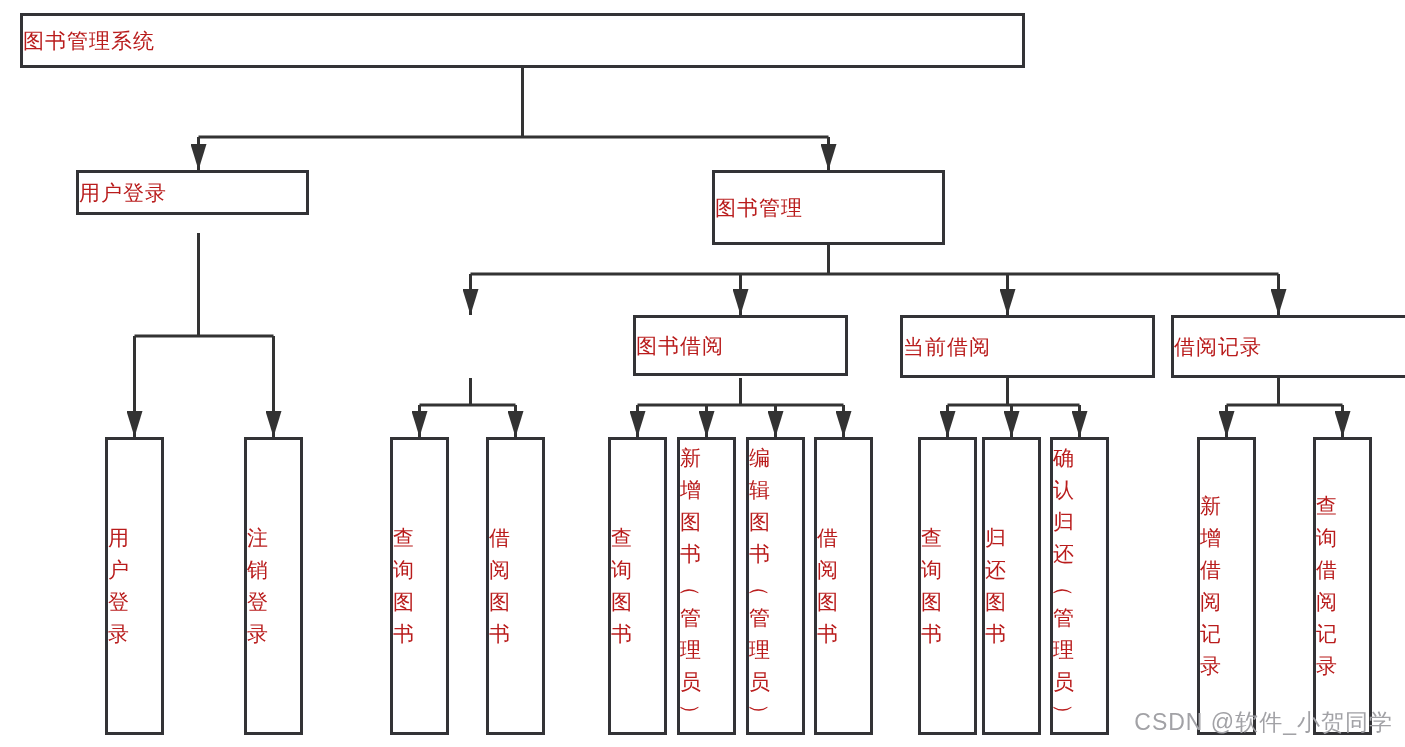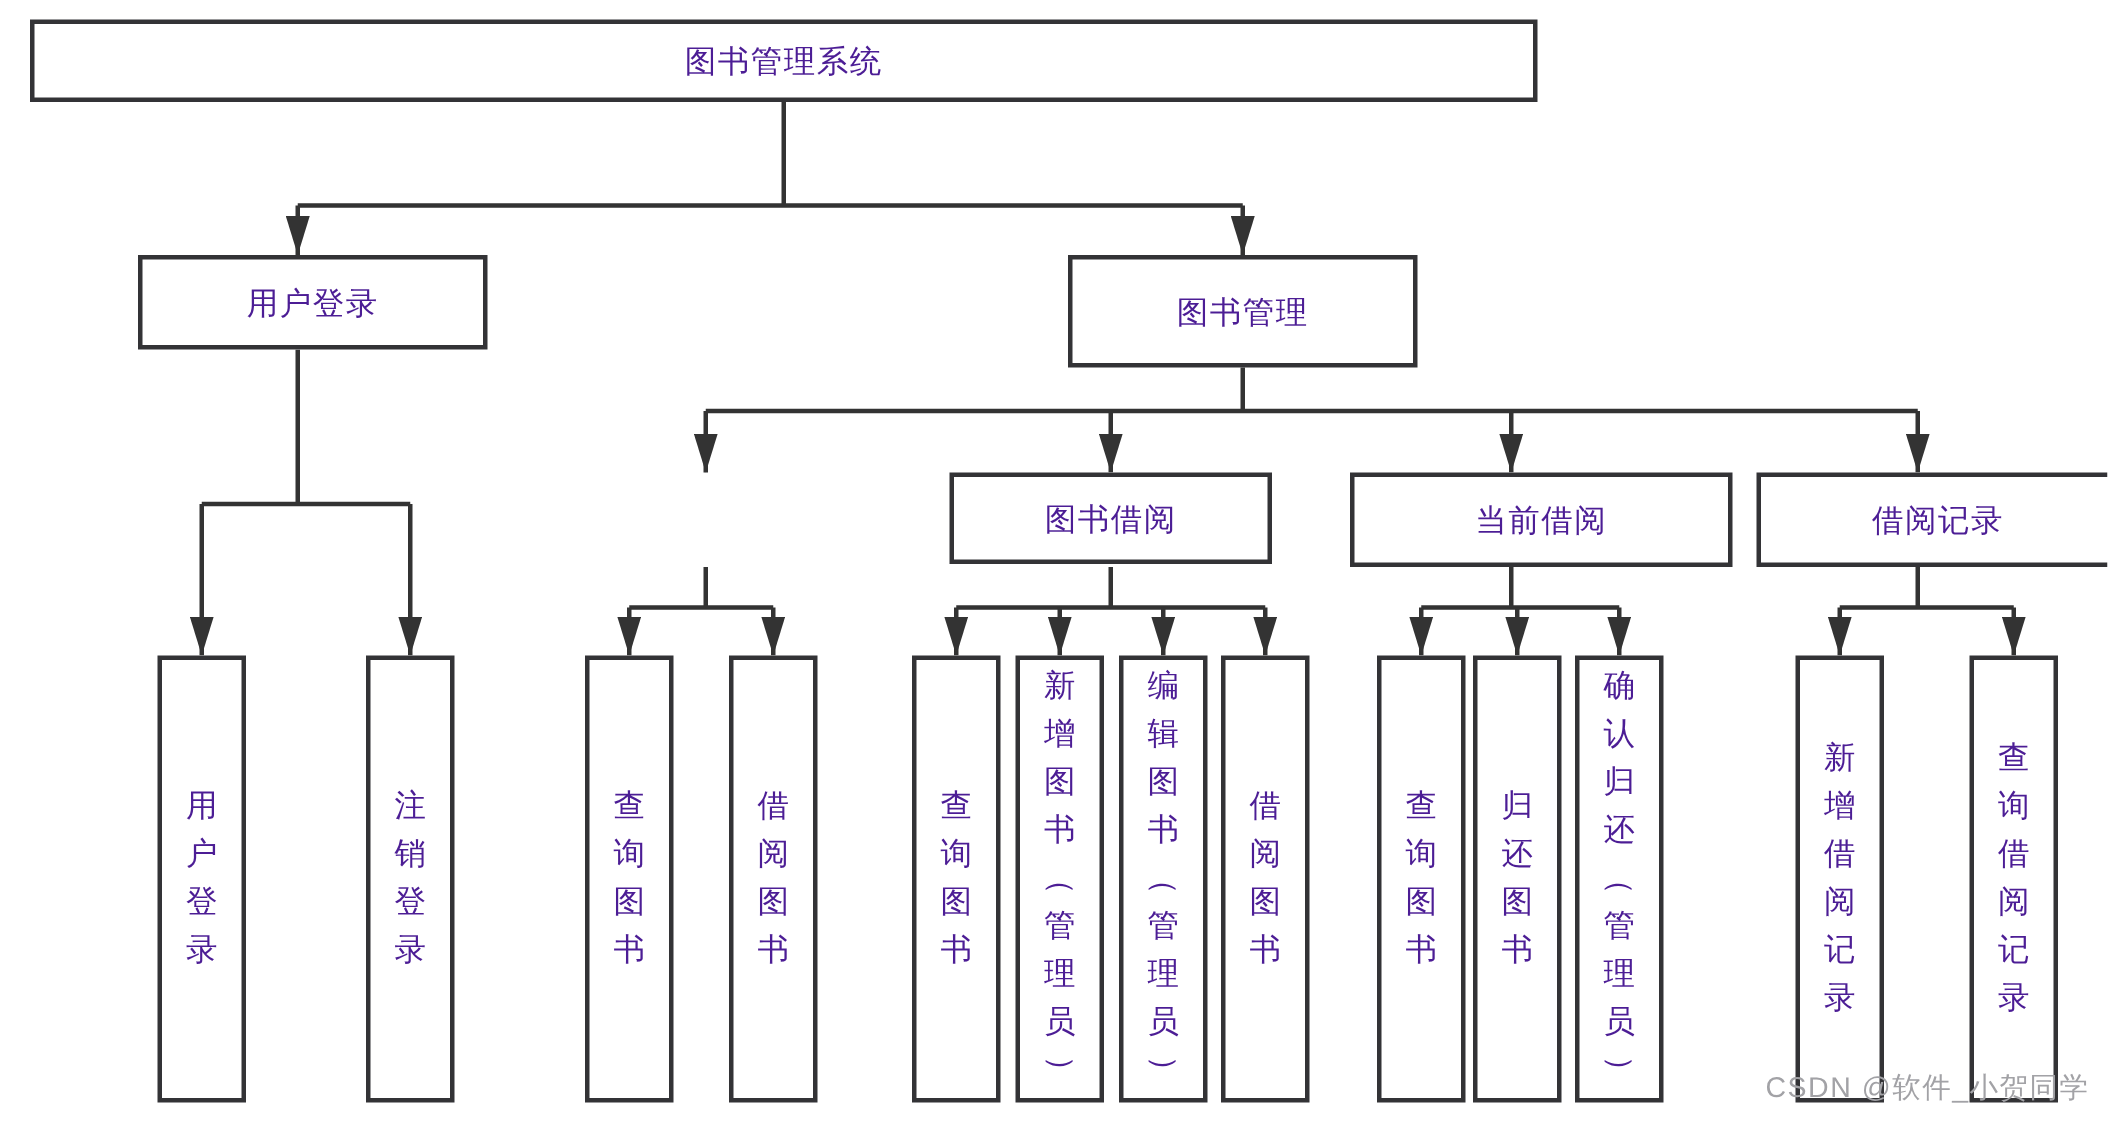--- a/index.html
+++ b/index.html
@@ -4,30 +4,30 @@
 <style>
   * { margin:0; padding:0; box-sizing:border-box; }
   html,body { background:#ffffff; }
   .canvas {
     position:relative; width:1405px; height:747px; background:#ffffff;
     font-family:"Liberation Sans","DejaVu Sans",sans-serif; overflow:hidden;
   }
   .connectors { position:absolute; left:0; top:0; }
   .box {
     position:absolute; background:#ffffff; border:3px solid #333336;
-    color:#4c1d95; display:flex; align-items:center; justify-content:center;
+    color:#b91c1c; display:flex; align-items:center; 
   }
   .hbox { font-size:21px; letter-spacing:1px; }
   .vbox { font-size:21px; }
   .vlabel { display:flex; flex-direction:column; align-items:center; justify-content:center; }
   .vlabel .ch { display:block; width:100%; height:32px; line-height:32px; text-align:center; }
   .vlabel .rot { transform:rotate(90deg); }
   .watermark {
     position:absolute; right:12px; bottom:9px;
-    color:#a2a2a6; font-size:19px; letter-spacing:1px; white-space:nowrap;
+    color:#a2a2a6; font-size:23px; letter-spacing:1px; white-space:nowrap;
   }
 </style>
 </head>
 <body>
 
 <div class="canvas">
 
   <svg class="connectors" width="1405" height="747" viewBox="0 0 1405 747">
     <defs>
       <marker id="arrow" viewBox="0 0 26 16" refX="26" refY="8" markerUnits="userSpaceOnUse" markerWidth="26" markerHeight="16" orient="auto">
@@ -80,21 +80,21 @@
       <path d="M1278.5 378 L1278.5 405 M1226.5 405 L1342.5 405"></path>
       <line x1="1226.5" y1="405" x2="1226.5" y2="437" marker-end="url(#arrow)"></line>
       <line x1="1342.5" y1="405" x2="1342.5" y2="437" marker-end="url(#arrow)"></line>
     </g>
   </svg>
 
   <div class="box hbox" style="left:20px;top:13px;width:1005px;height:55px">
     <span>图书管理系统</span>
   </div>
 
-  <div class="box hbox" style="left:92px;top:170px;width:233px;height:63px">
+  <div class="box hbox" style="left:76px;top:170px;width:233px;height:45px">
     <span>用户登录</span>
   </div>
   <div class="box hbox" style="left:712px;top:170px;width:233px;height:75px">
     <span>图书管理</span>
   </div>
 
   <div class="box hbox" style="left:633px;top:315px;width:215px;height:61px">
     <span>图书借阅</span>
   </div>
   <div class="box hbox" style="left:900px;top:315px;width:255px;height:63px">

